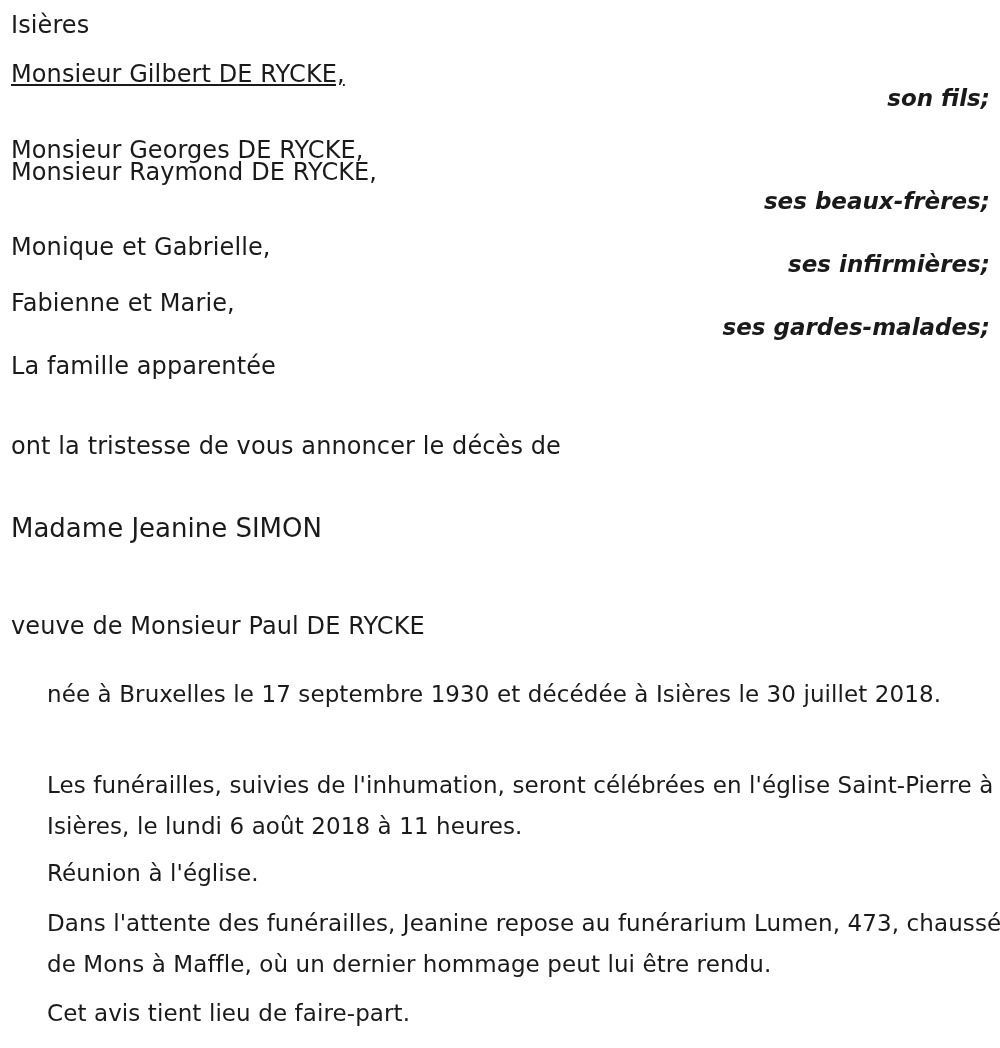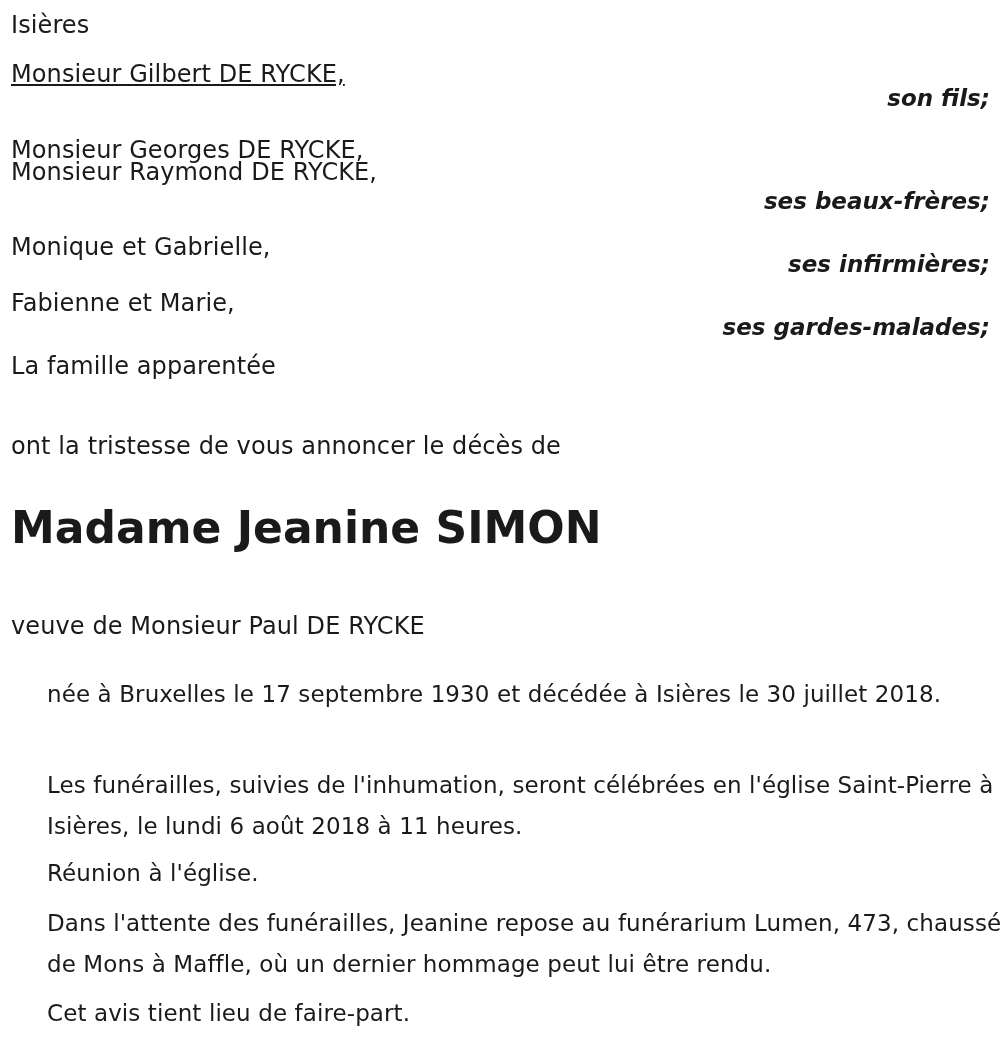--- a/index.html
+++ b/index.html
@@ -35,23 +35,23 @@
       font-size: 23px;
       line-height: 30px;
       font-style: italic;
       white-space: nowrap;
       text-align: right;
       font-weight: bold;
     }
     .name {
       position: absolute;
       left: 0;
-      font-size: 44px;
+      font-size: 26px;
       line-height: 42px;
-      font-weight: bold;
+      font-weight: normal;
       white-space: nowrap;
     }
     .para {
       position: absolute;
       left: 4px;
       width: 985px;
       font-size: 23px;
       line-height: 41px;
       letter-spacing: 0.1px;
       margin-left: 32px;

